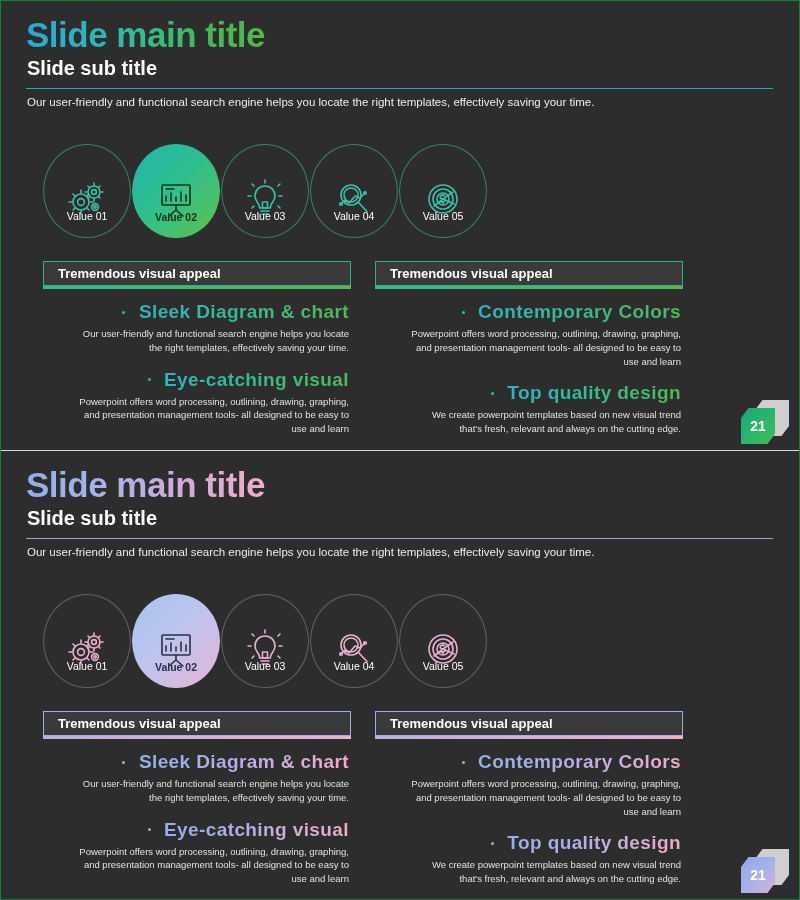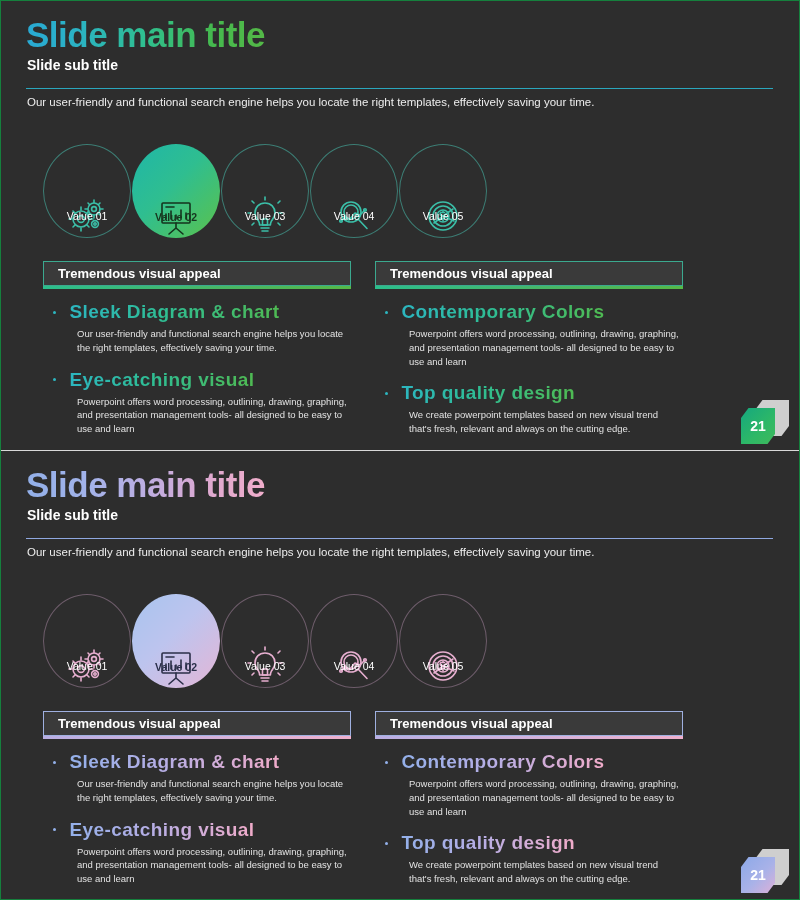--- a/index.html
+++ b/index.html
@@ -31,21 +31,21 @@
     font-size: 35px; font-weight: bold; letter-spacing: -0.5px;
     -webkit-background-clip: text; background-clip: text;
     color: transparent; -webkit-text-fill-color: transparent;
     white-space: nowrap;
   }
   .s1 .main-title { background-image: linear-gradient(90deg,#29a9d4 0%,#2bb3c4 22%,#2fbf8f 50%,#45b94e 78%,#54b847 100%); }
   .s2 .main-title { background-image: linear-gradient(90deg,#92afe8 0%,#a2b3ea 25%,#bdaee2 50%,#e0a9cf 78%,#f0aecb 100%); }
 
   .sub-title {
     position: absolute; left: 26px; top: 56px;
-    font-size: 14px; font-weight: bold; color: #ffffff;
+    font-size: 20px; font-weight: bold; color: #ffffff;
   }
   .rule {
     position: absolute; left: 25px; top: 87px;
     width: 747px; height: 1px;
   }
   .s1 .rule { background: #2aa7bd; }
   .s2 .rule { background: #8fa8e0; }
 
   .lead {
     position: absolute; left: 26px; top: 95px;
@@ -55,21 +55,21 @@
   
   .circles {
     position: absolute; left: 42px; top: 143px;
     display: flex; gap: 1px;
   }
   .circle {
     position: relative;
     width: 88px; height: 94px;
     border-radius: 50%;
     display: flex; flex-direction: column;
-    align-items: center; justify-content: flex-end;
+    align-items: center; justify-content: center;
     padding-top: 16px;
   }
   .circle.plain { border: 1px solid rgba(255,255,255,0.22); }
   .s1 .circle.plain { border-color: #3c7d74; }
   .s2 .circle.plain { border-color: #6d5c6a; }
   .s1 .circle.active { background: linear-gradient(135deg,#1fb6a8 0%,#2fbe90 45%,#5cc24b 100%); }
   .s2 .circle.active { background: linear-gradient(135deg,#a8c4ee 0%,#bdc4ee 45%,#e4b6d6 100%); }
   .circle .ic { width: 44px; height: 42px; display:block; }
   .circle .cap {
     position: absolute; bottom: 15px; left: 0; right: 0;
@@ -79,21 +79,21 @@
   .s2 .circle.active .cap { color: #2a2f4a; }
   .s1 .ic { stroke: #3bbfa8; }
   .s1 .circle.active .ic { stroke: #14331d; }
   .s2 .ic { stroke: #e7afd0; }
   .s2 .circle.active .ic { stroke: #2b2f48; }
   .ic { fill: none; stroke-width: 1.6; stroke-linecap: round; stroke-linejoin: round; }
 
   
   .cols {
     position: absolute; left: 42px; top: 260px;
-    width: 640px; display: flex; gap: 24px;
+    width: 640px; display: flex; gap: 24px; text-align: right;
   }
   .col { width: 315px; }
   .panel-head {
     position: relative;
     height: 25px;
     background: #3a3a3a;
     display: flex; align-items: center;
     padding-left: 14px;
   }
   .s1 .panel-head { border: 1px solid #3ba98f; }

